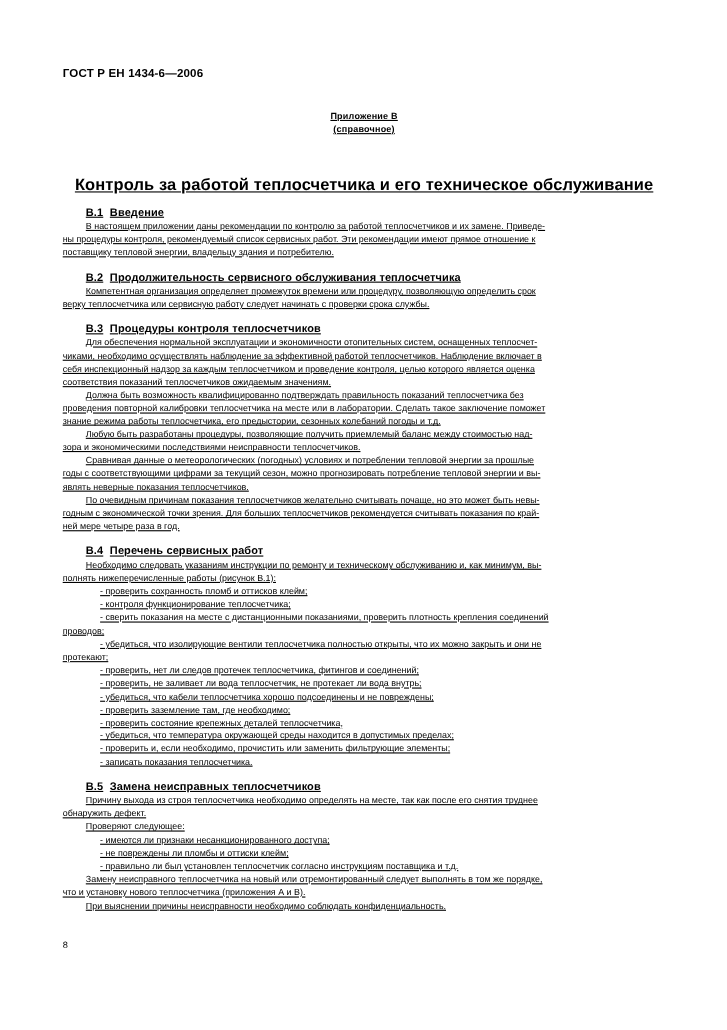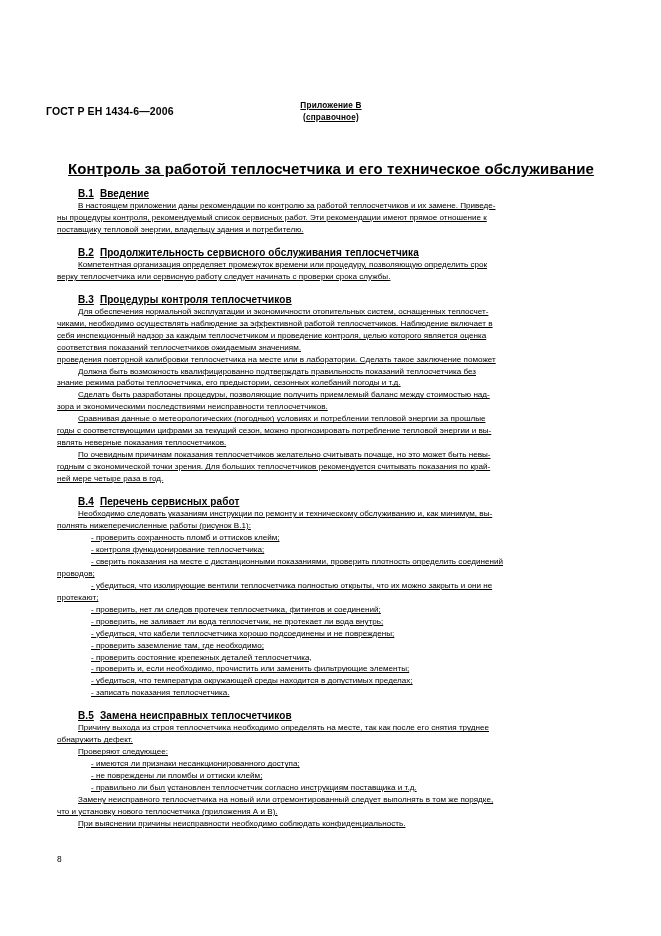--- a/index.html
+++ b/index.html
@@ -16,26 +16,25 @@
     overflow: hidden;
   }
   .page {
     position: absolute;
     inset: 0;
     background: #ffffff;
   }
   .doc-header {
     position: absolute;
     top: 61px;
-    left: 46px;
+    left: 57px;
     font-size: 10.5px;
     font-weight: bold;
     letter-spacing: 0.15px;
     white-space: nowrap;
-    margin-top: 44px;
   }
   .content {
     position: absolute;
     top: 100px;
     left: 57px;
     width: 548px;
     text-decoration: underline;
   }
   .appendix-block {
     text-align: center;
@@ -114,26 +113,26 @@
     <div class="sec-head">
       <span class="num">В.3</span><span>Процедуры контроля теплосчетчиков</span>
     </div>
     <div class="para">
       <span class="ln indent">Для обеспечения нормальной эксплуатации и экономичности отопительных систем, оснащенных теплосчет-</span>
       <span class="ln">чиками, необходимо осуществлять наблюдение за эффективной работой теплосчетчиков. Наблюдение включает в</span>
       <span class="ln">себя инспекционный надзор за каждым теплосчетчиком и проведение контроля, целью которого является оценка</span>
       <span class="ln">соответствия показаний теплосчетчиков ожидаемым значениям.</span>
     </div>
     <div class="para">
+      <span class="ln indent">Должна быть возможность квалифицированно подтверждать правильность показаний теплосчетчика без</span>
       <span class="ln">проведения повторной калибровки теплосчетчика на месте или в лаборатории. Сделать такое заключение поможет</span>
-      <span class="ln indent">Должна быть возможность квалифицированно подтверждать правильность показаний теплосчетчика без</span>
       <span class="ln">знание режима работы теплосчетчика, его предыстории, сезонных колебаний погоды и т.д.</span>
     </div>
     <div class="para">
-      <span class="ln indent">Сделать быть разработаны процедуры, позволяющие получить приемлемый баланс между стоимостью над-</span>
+      <span class="ln indent">Любую быть разработаны процедуры, позволяющие получить приемлемый баланс между стоимостью над-</span>
       <span class="ln">зора и экономическими последствиями неисправности теплосчетчиков.</span>
     </div>
     <div class="para">
       <span class="ln indent">Сравнивая данные о метеорологических (погодных) условиях и потреблении тепловой энергии за прошлые</span>
       <span class="ln">годы с соответствующими цифрами за текущий сезон, можно прогнозировать потребление тепловой энергии и вы-</span>
       <span class="ln">являть неверные показания теплосчетчиков.</span>
     </div>
     <div class="para">
       <span class="ln indent">По очевидным причинам показания теплосчетчиков желательно считывать почаще, но это может быть невы-</span>
       <span class="ln">годным с экономической точки зрения. Для больших теплосчетчиков рекомендуется считывать показания по край-</span>
@@ -143,31 +142,31 @@
     <div class="sec-head">
       <span class="num">В.4</span><span>Перечень сервисных работ</span>
     </div>
     <div class="para">
       <span class="ln indent">Необходимо следовать указаниям инструкции по ремонту и техническому обслуживанию и, как минимум, вы-</span>
       <span class="ln">полнять нижеперечисленные работы (рисунок В.1):</span>
     </div>
     <div class="para">
       <span class="ln bullet">- проверить сохранность пломб и оттисков клейм;</span>
       <span class="ln bullet">- контроля функционирование теплосчетчика;</span>
-      <span class="ln bullet">- сверить показания на месте с дистанционными показаниями, проверить плотность определить соединений</span>
+      <span class="ln bullet">- сверить показания на месте с дистанционными показаниями, проверить плотность крепления соединений</span>
       <span class="ln bullet-cont">проводов;</span>
       <span class="ln bullet">- убедиться, что изолирующие вентили теплосчетчика полностью открыты, что их можно закрыть и они не</span>
       <span class="ln bullet-cont">протекают;</span>
       <span class="ln bullet">- проверить, нет ли следов протечек теплосчетчика, фитингов и соединений;</span>
       <span class="ln bullet">- проверить, не заливает ли вода теплосчетчик, не протекает ли вода внутрь;</span>
       <span class="ln bullet">- убедиться, что кабели теплосчетчика хорошо подсоединены и не повреждены;</span>
       <span class="ln bullet">- проверить заземление там, где необходимо;</span>
       <span class="ln bullet">- проверить состояние крепежных деталей теплосчетчика,</span>
+      <span class="ln bullet">- убедиться, что температура окружающей среды находится в допустимых пределах;</span>
       <span class="ln bullet">- проверить и, если необходимо, прочистить или заменить фильтрующие элементы;</span>
-      <span class="ln bullet">- убедиться, что температура окружающей среды находится в допустимых пределах;</span>
       <span class="ln bullet">- записать показания теплосчетчика.</span>
     </div>
 
     <div class="sec-head">
       <span class="num">В.5</span><span>Замена неисправных теплосчетчиков</span>
     </div>
     <div class="para">
       <span class="ln indent">Причину выхода из строя теплосчетчика необходимо определять на месте, так как после его снятия труднее</span>
       <span class="ln">обнаружить дефект.</span>
     </div>

